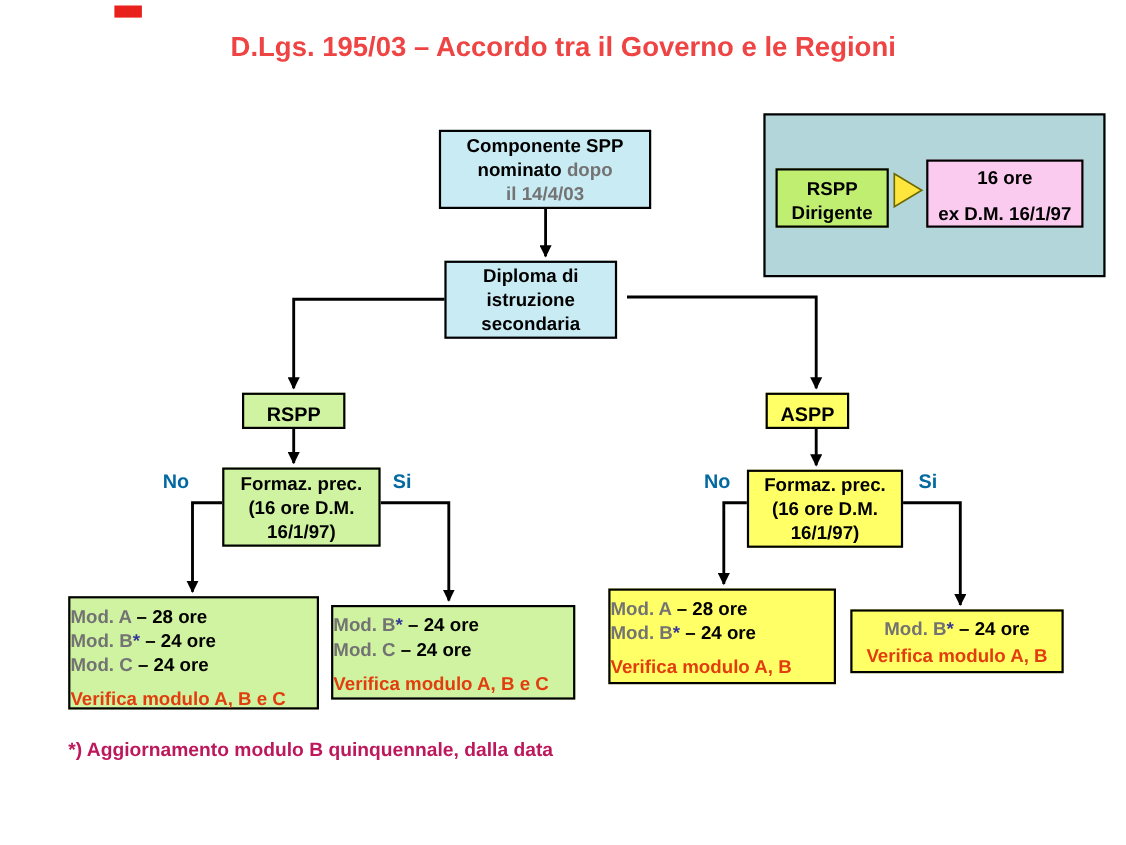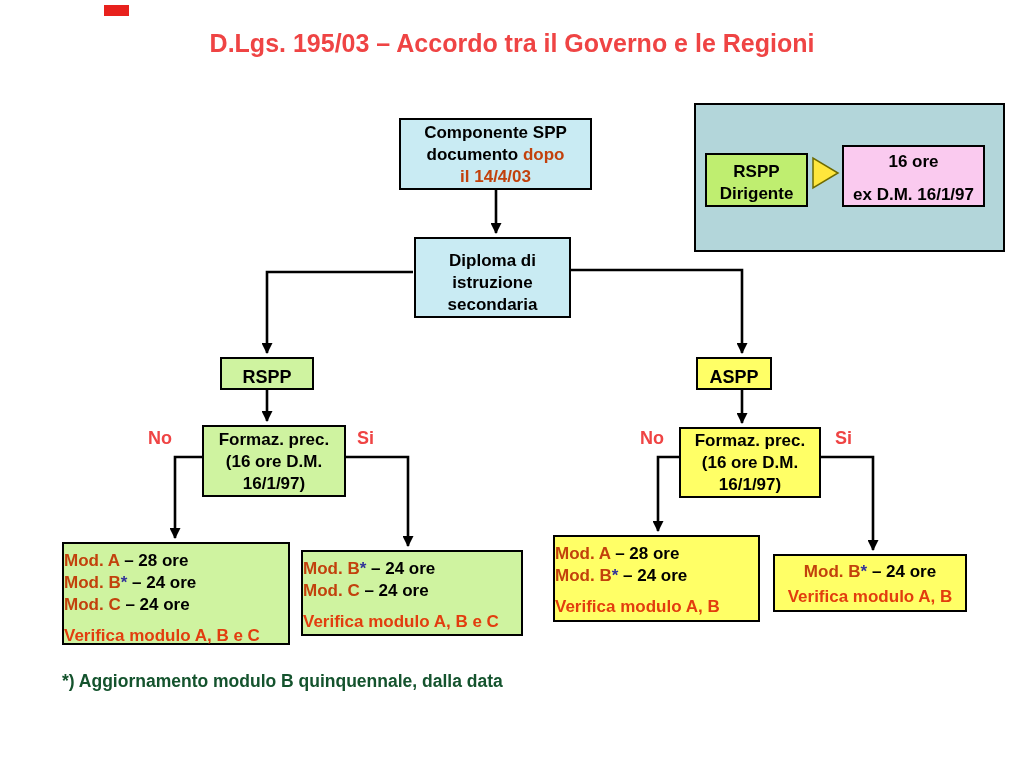--- a/index.html
+++ b/index.html
@@ -23,29 +23,29 @@
   .green{background:#CFF3A0;}
   .green2{background:#BFEE70;}
   .yellow{background:#FFFF66;}
   .pink{background:#FACAEF;gap:11px;}
   .panel{background:#B3D6DA;}
   .resultbox{
     position:absolute;border:2px solid #000;box-sizing:border-box;
     font-weight:bold;font-size:17px;line-height:22px;color:#000;
     padding:6px 8px 0 0;z-index:2;
   }
-  .red{color:#c2410c;}
+  .red{color:#737373;}
   .blue{color:#333399;}
   .verifica{color:#E23D0E;margin-top:9px;}
   .branch-label{
-    position:absolute;font-weight:bold;font-size:18px;color:#ef4444;z-index:3;
+    position:absolute;font-weight:bold;font-size:18px;color:#0369a1;z-index:3;
   }
   .footnote{
     left:62px;top:670px;width:500px;
-    font-size:17.5px;font-weight:bold;color:#14532d;line-height:23px;
+    font-size:17.5px;font-weight:bold;color:#be185d;line-height:23px;
   }
   svg.wires{position:absolute;left:0;top:0;z-index:1;pointer-events:none;}
   .redbar{left:104px;top:5px;width:25px;height:11px;background:#E8211D;}
   .tri-wrap{position:absolute;left:811px;top:156px;z-index:3;}
 </style>
 </head>
 <body>
 
 <div class="abs redbar"></div>
 
@@ -68,27 +68,27 @@
     <path d="M202 457 L175 457 L175 538" marker-end="url(#ah)"></path>
     <path d="M346 457 L408 457 L408 546" marker-end="url(#ah)"></path>
     <path d="M679 457 L658 457 L658 531" marker-end="url(#ah)"></path>
     <path d="M819 457 L873 457 L873 550" marker-end="url(#ah)"></path>
   </g>
 </svg>
 
 <div class="node cyan" style="left:399px;top:118px;width:193px;height:72px;">
   <div>Componente SPP</div>
   <div>
-    <span>documento</span>
+    <span>nominato</span>
     <span class="red">dopo</span>
   </div>
   <div class="red">il 14/4/03</div>
 </div>
 
-<div class="node cyan" style="left:414px;top:237px;width:157px;height:81px;">
+<div class="node cyan" style="left:404px;top:237px;width:157px;height:71px;">
   <div>Diploma di</div>
   <div>istruzione</div>
   <div>secondaria</div>
 </div>
 
 <div class="node green" style="left:220px;top:357px;width:94px;height:33px;font-size:18px;">
   <div>RSPP</div>
 </div>
 
 <div class="node yellow" style="left:696px;top:357px;width:76px;height:33px;font-size:18px;">

